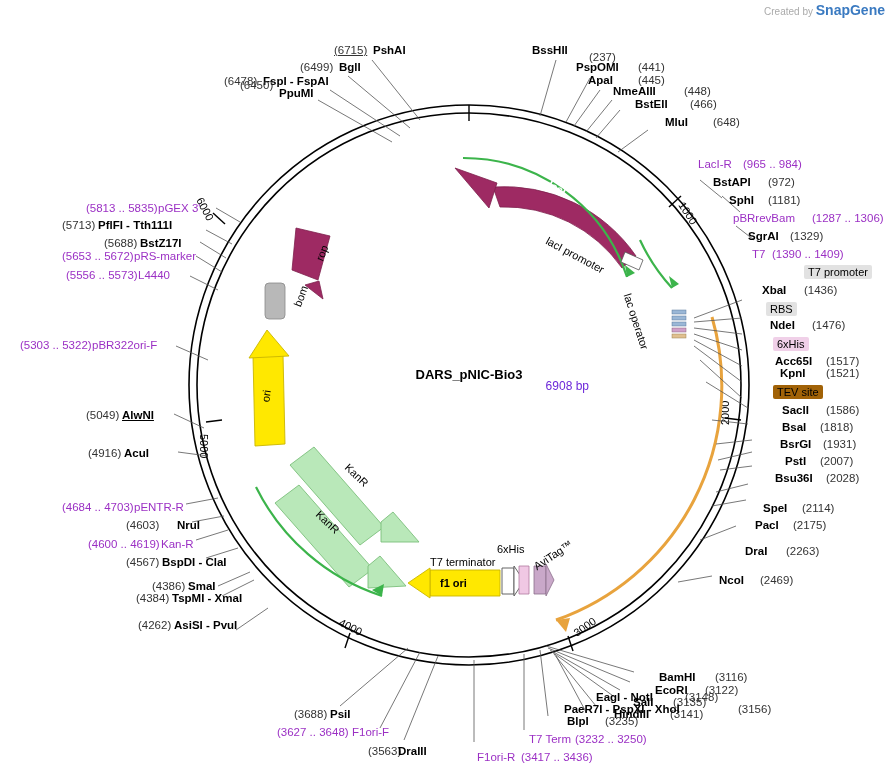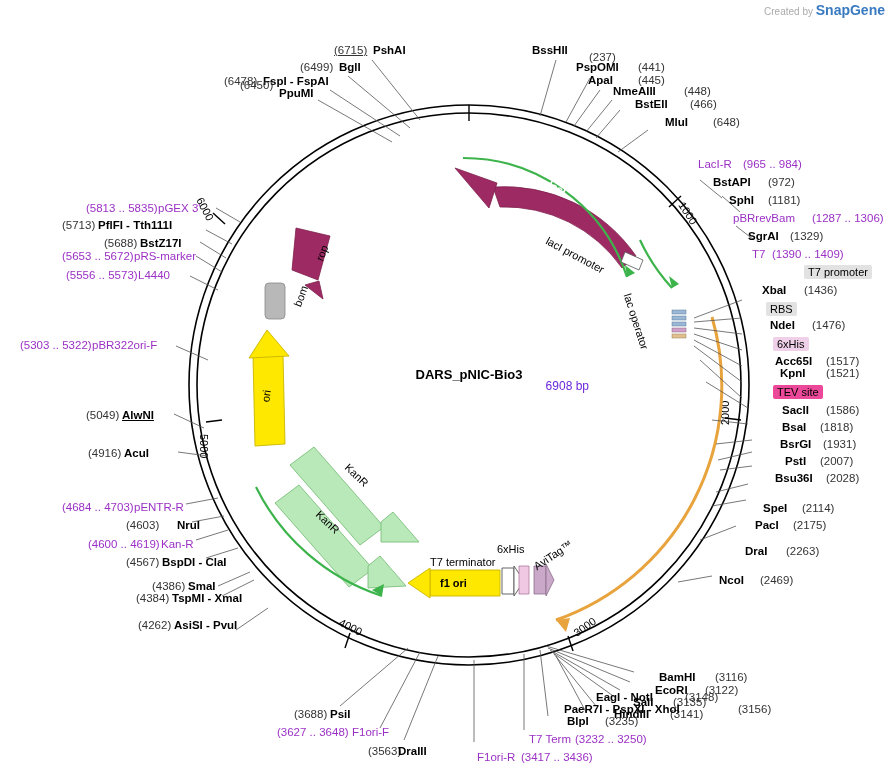--- a/index.html
+++ b/index.html
@@ -14,21 +14,21 @@
   .purple{color:#9b30c4;}
   .brand{position:absolute;right:8px;top:2px;font-size:10px;color:#aaaaaa;}
   .brand .sg{color:#3a7ac1;font-weight:bold;font-size:14px;}
   svg{position:absolute;left:0;top:0;}
   .ctr-title{position:absolute;text-align:center;width:240px;font-weight:bold;font-size:13px;color:#000;}
   .ctr-sub{position:absolute;text-align:right;width:240px;font-size:12px;color:#6d28d9;}
   .tag{position:absolute;font-size:11px;padding:1px 4px;border-radius:2px;white-space:nowrap;}
   .tag-t7{background:#e2e2e2;color:#000;}
   .tag-rbs{background:#e2e2e2;color:#000;}
   .tag-his{background:#f0d0e8;color:#000;}
-  .tag-tev{background:#ec4899;color:#000;}
+  .tag-tev{background:#a16207;color:#000;}
   .ftlabel{position:absolute;font-size:11px;color:#000;white-space:nowrap;}
 </style>
 </head>
 <body>
 
 <div class="brand">
   <span>Created by</span>
   <span class="sg">SnapGene</span>
 </div>
 

